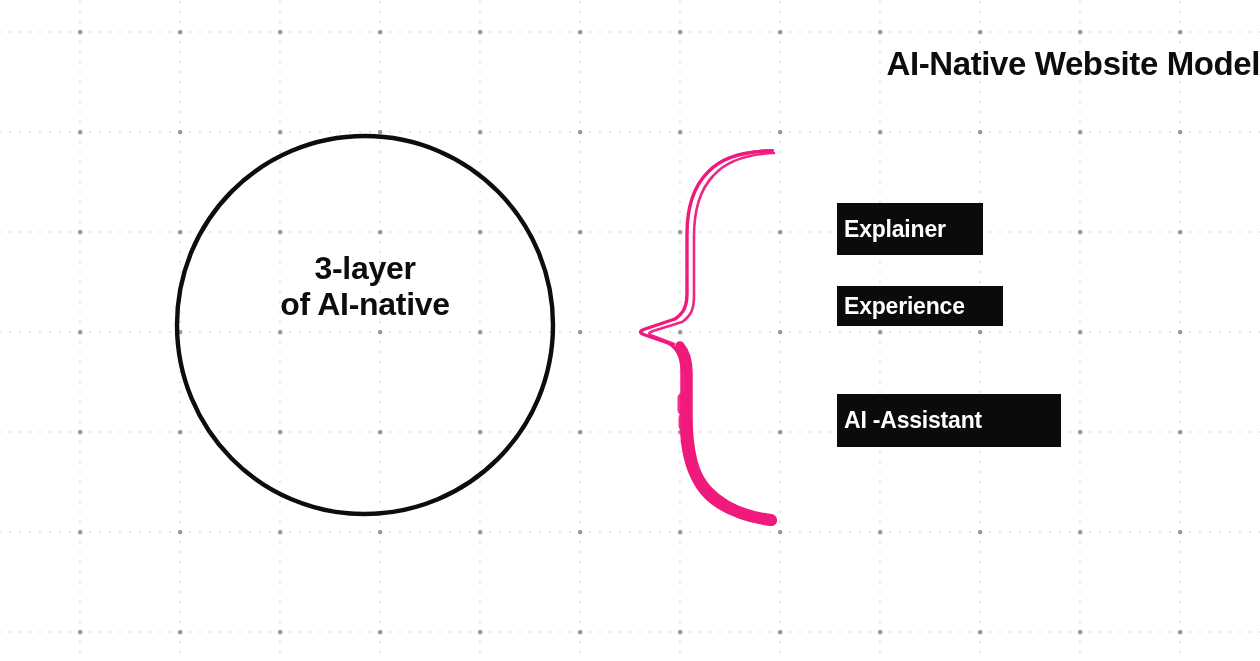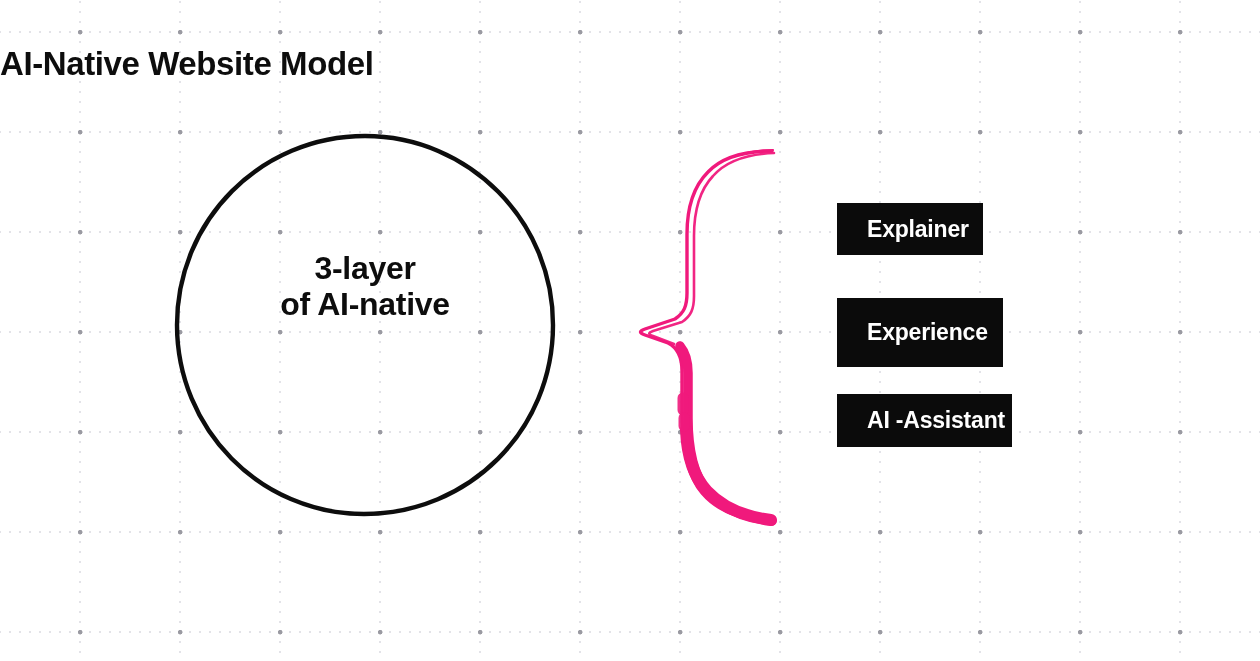--- a/index.html
+++ b/index.html
@@ -46,21 +46,21 @@
     background-size: 100px 100px;
     background-position: 78px 30px;
   }
 
   
   .title {
     position: absolute;
     left: 0;
     top: 43px;
     width: 1260px;
-    text-align: left;
+    text-align: right;
     font-size: 33px;
     line-height: 42px;
     font-weight: 700;
     letter-spacing: -0.4px;
     color: #0d0d0d;
     white-space: nowrap;
   }
 
   
   .circle-wrap {
@@ -114,29 +114,29 @@
   
   .chip {
     position: absolute;
     background: #0b0b0b;
     color: #ffffff;
     display: flex;
     align-items: center;
     font-size: 23px;
     font-weight: 700;
     letter-spacing: -0.2px;
-    padding-left: 30px;
+    padding-left: 7px;
     padding-right: 17px;
     box-sizing: border-box;
     white-space: nowrap;
   }
 
   .chip-explainer  { left: 837px; top: 203px; width: 146px; height: 52px; }
-  .chip-experience { left: 837px; top: 298px; width: 166px; height: 69px; }
-  .chip-assistant  { left: 837px; top: 394px; width: 175px; height: 53px; }
+  .chip-experience { left: 837px; top: 286px; width: 166px; height: 40px; }
+  .chip-assistant  { left: 837px; top: 394px; width: 224px; height: 53px; }
 </style>
 </head>
 <body>
 
 <div id="canvas">
 
   <div class="grid-layer grid-minor"></div>
   <div class="grid-layer grid-major"></div>
 
   <div class="title">AI-Native Website Model</div>

